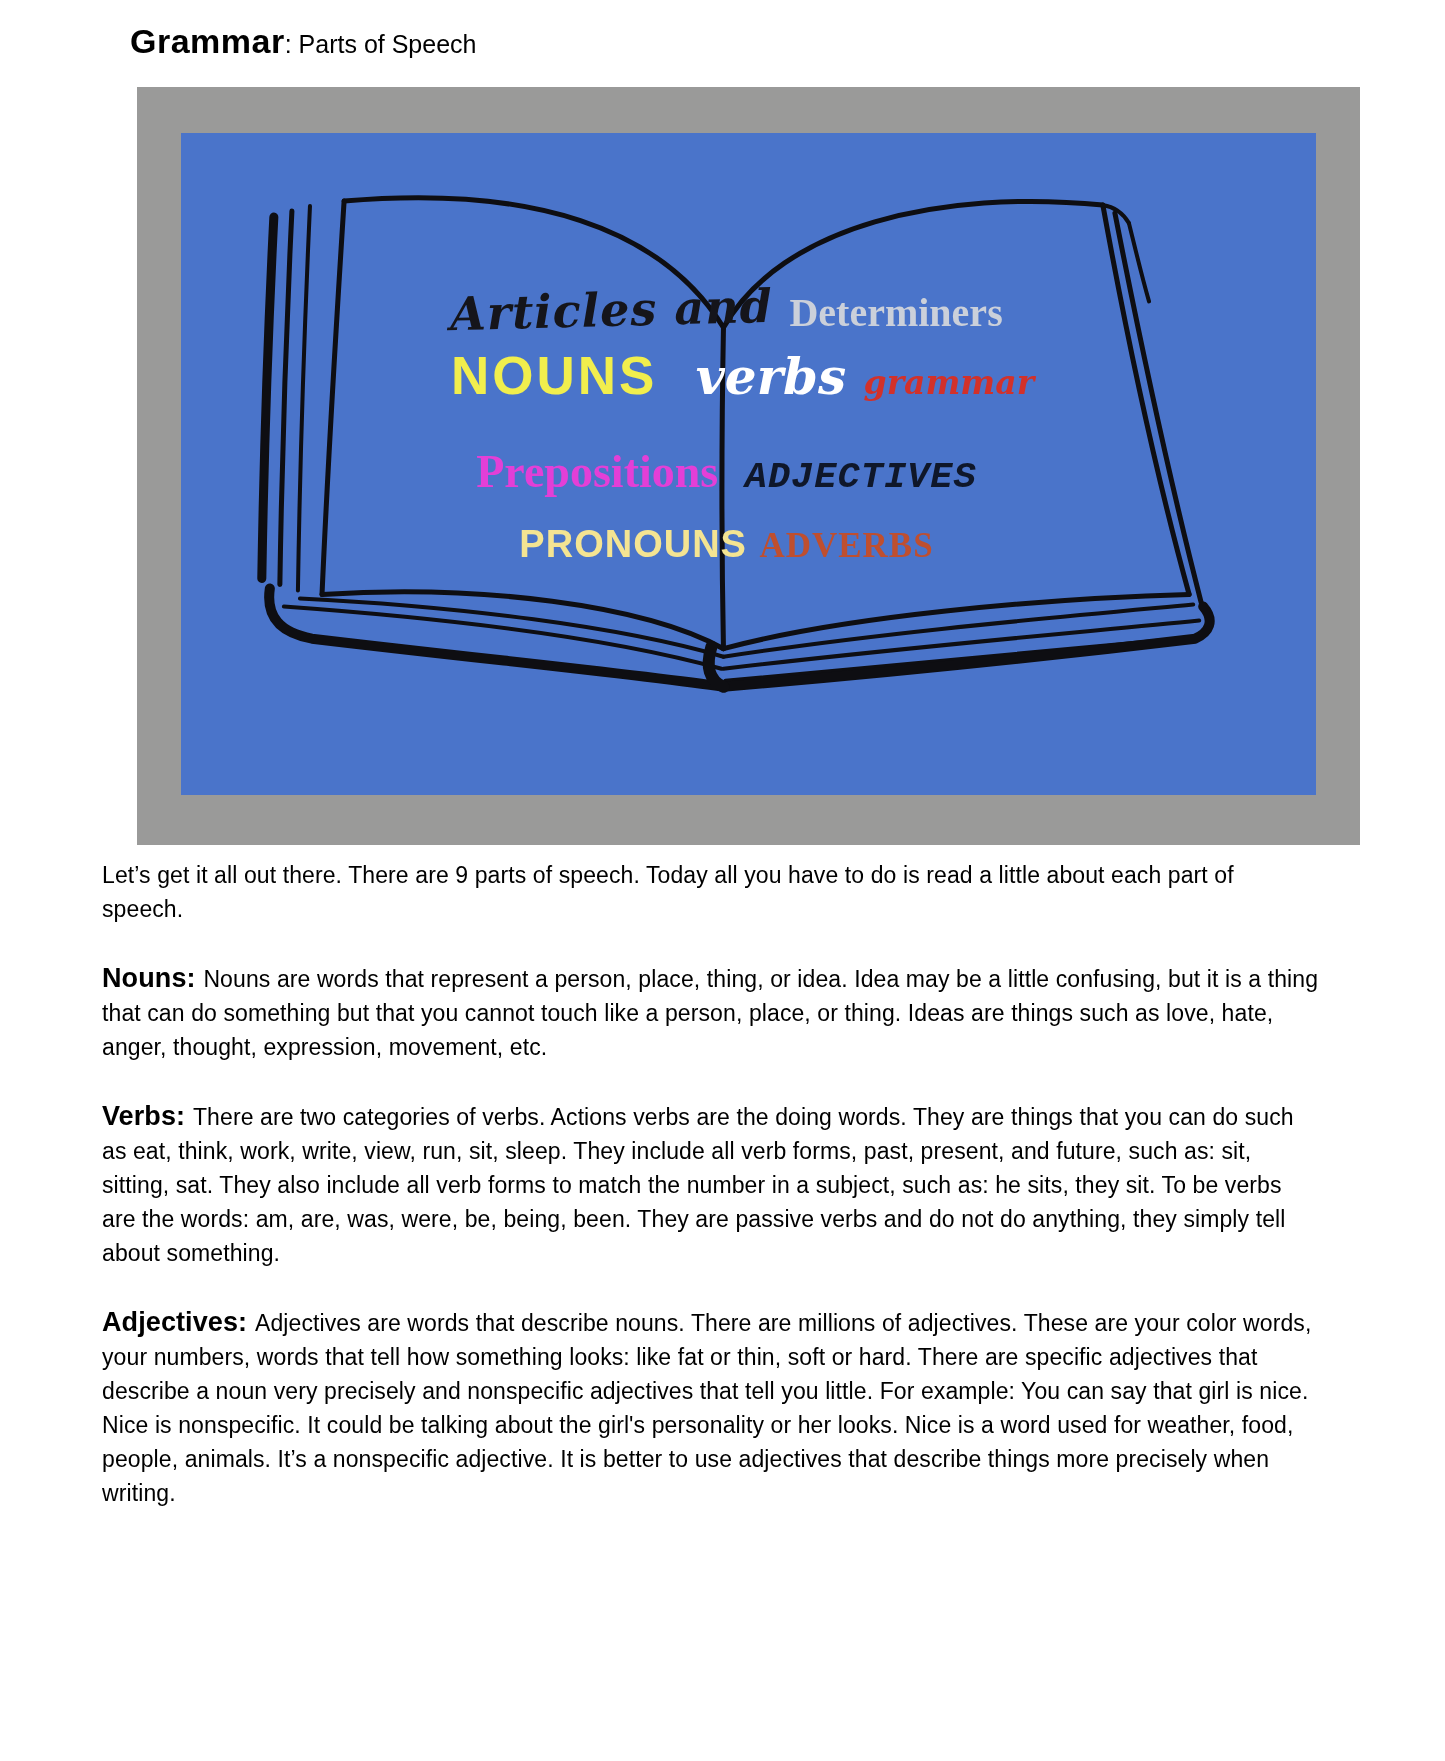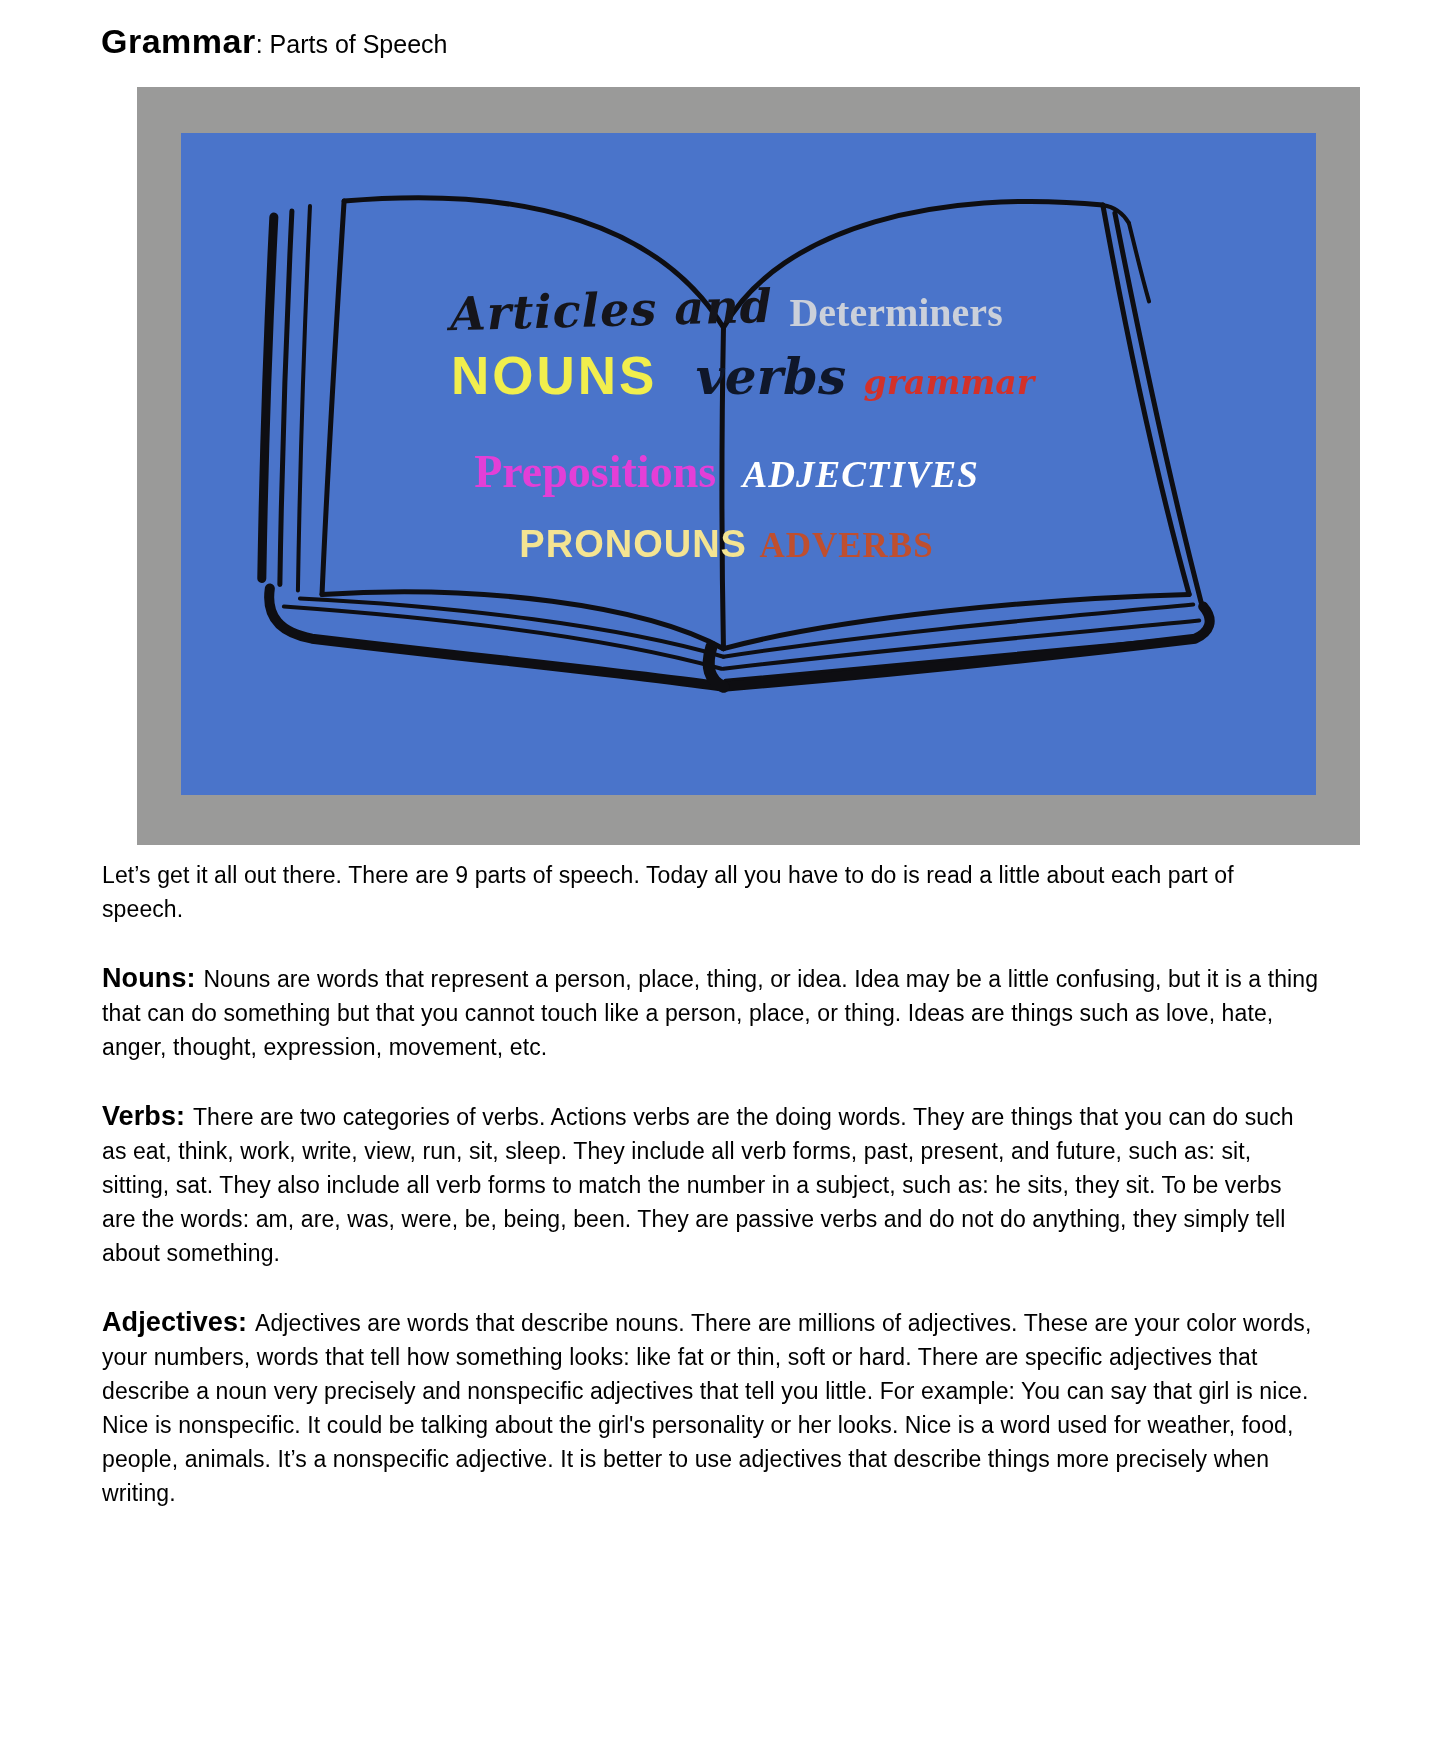--- a/index.html
+++ b/index.html
@@ -1,43 +1,43 @@
 <!DOCTYPE html>
 <html><head>
 <meta charset="utf-8">
 <style>
   html,body{margin:0;padding:0;background:#ffffff;}
   .doc{position:relative;width:1445px;height:1761px;background:#ffffff;overflow:hidden;
        font-family:"Liberation Sans",sans-serif;color:#000;}
 
   
-  .title{position:absolute;left:101px;top:22px;white-space:nowrap;}
+  .title{position:absolute;left:130px;top:22px;white-space:nowrap;}
   .title .t-main{font-size:34px;font-weight:700;letter-spacing:.5px;}
   .title .t-rest{font-size:25px;font-weight:400;}
 
   
   .figure{position:absolute;left:137px;top:87px;width:1223px;height:758px;background:#9a9a99;}
   .blue{position:absolute;left:44px;top:46px;width:1135px;height:662px;background:#4a74ca;overflow:hidden;}
   .book-svg{position:absolute;left:58px;top:52px;width:985px;height:552px;}
 
   .wrow{position:absolute;left:0;width:100%;text-align:center;white-space:nowrap;transform:translateX(-22px);}
   .wrow span{display:inline-block;vertical-align:baseline;}
   .row1{top:150px;}
   .row2{top:212px;}
   .row3{top:312px;}
   .row4{top:390px;}
 
   .w-articles{font-family:"DejaVu Serif",serif;font-style:italic;font-weight:700;font-size:46px;
               color:#15151b;letter-spacing:1px;transform:rotate(-1.5deg);margin-right:12px;}
   .w-determiners{font-family:"Liberation Serif",serif;font-weight:700;font-size:40px;color:#cbd0da;}
   .w-nouns{font-weight:700;font-size:53px;color:#f1ee4d;letter-spacing:3px;margin-right:34px;margin-left:32px;}
-  .w-verbs{font-family:"DejaVu Serif",serif;font-style:italic;font-weight:700;font-size:50px;color:#0f172a;margin-right:13px;}
+  .w-verbs{font-family:"DejaVu Serif",serif;font-style:italic;font-weight:700;font-size:50px;color:#ffffff;margin-right:13px;}
   .w-grammar{font-family:"DejaVu Serif",serif;font-style:italic;font-weight:700;font-size:33px;color:#d2312a;}
   .w-prepositions{font-family:"Liberation Serif",serif;font-weight:700;font-size:46px;color:#e33fd7;margin-right:22px;}
-  .w-adjectives{font-family:Liberation Serif, serif;font-style:italic;font-weight:700;font-size:37px;color:#ffffff;letter-spacing:1px;}
+  .w-adjectives{font-family:Liberation Mono, monospace;font-style:italic;font-weight:700;font-size:37px;color:#0f172a;letter-spacing:1px;}
   .w-pronouns{font-weight:700;font-size:38px;color:#f4e492;letter-spacing:1px;margin-right:8px;}
   .w-adverbs{font-family:"Liberation Serif",serif;font-weight:700;font-size:35px;color:#bf4f2f;letter-spacing:1px;}
 
   
   .text{position:absolute;left:102px;top:858px;width:1218px;}
   .text p{margin:0;font-size:23px;line-height:34px;letter-spacing:.1px;}
   .text p + p{margin-top:35px;}
   .sec-head{margin-right:.34em;}
   .sec-head b{font-size:27px;font-weight:700;}
   .sec-head .hsuffix{font-size:23px;font-weight:400;}

